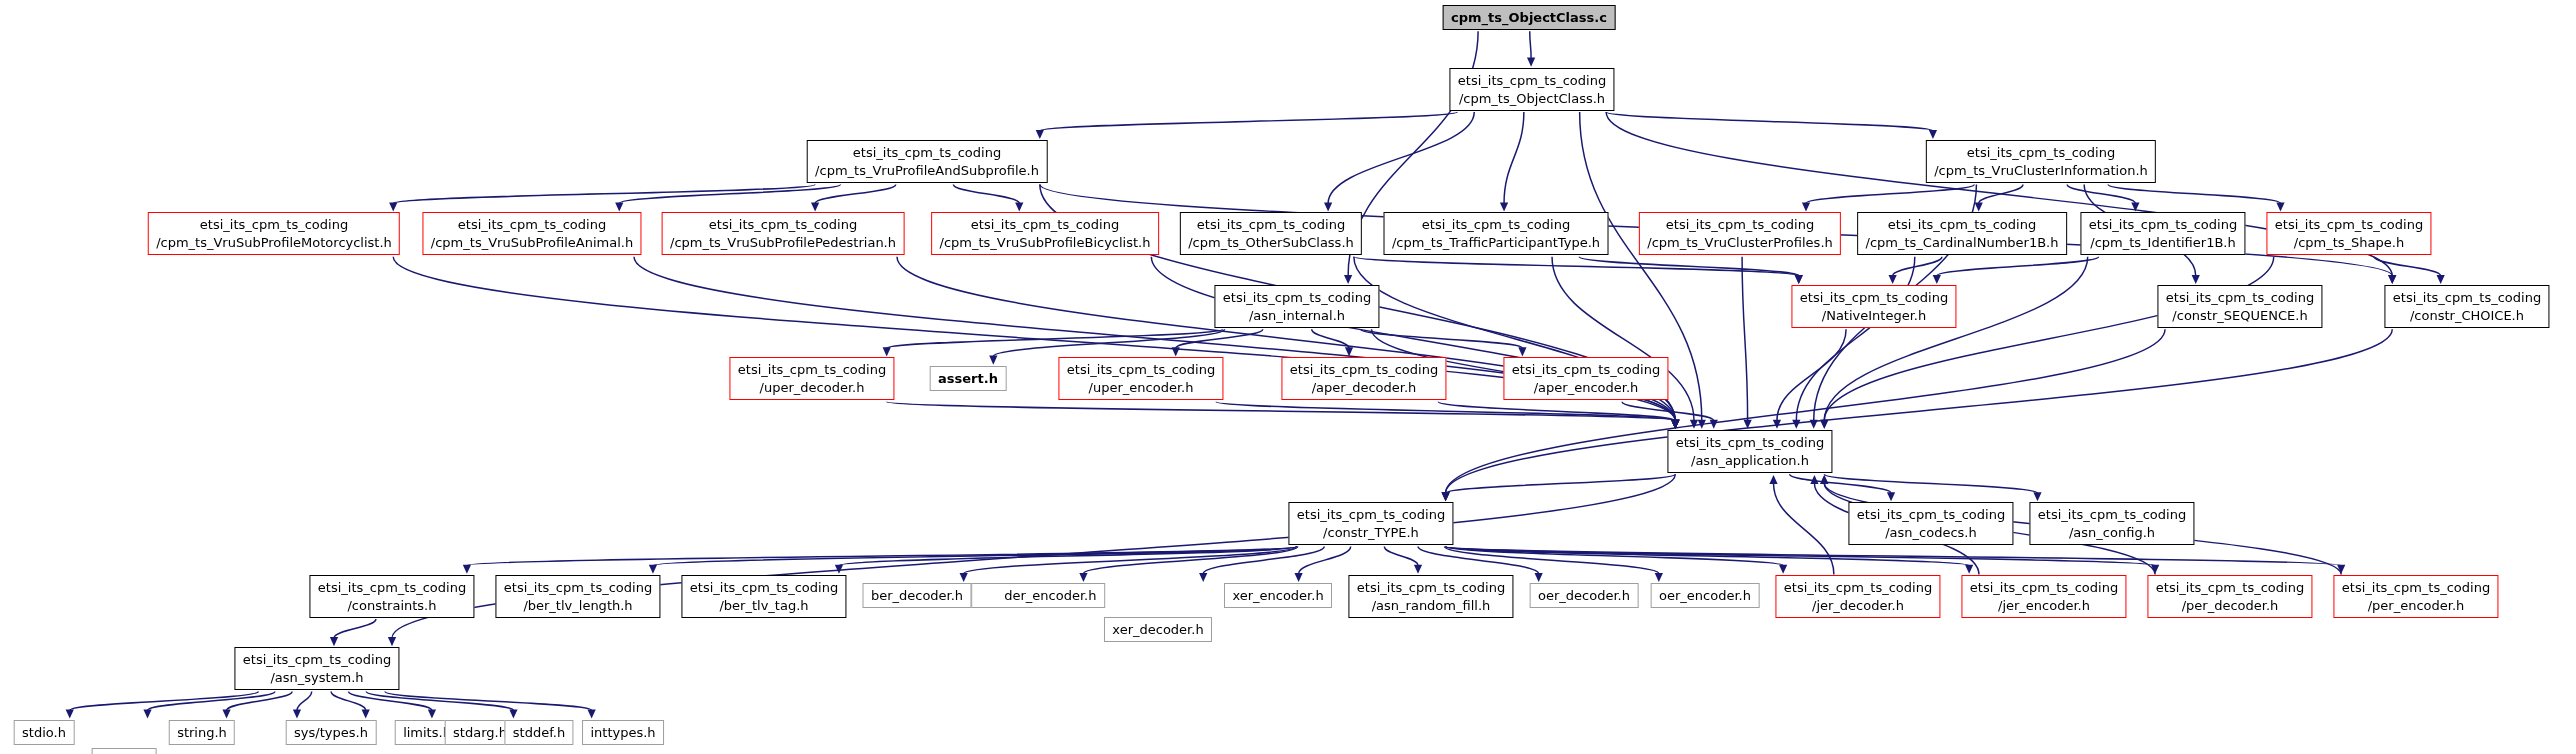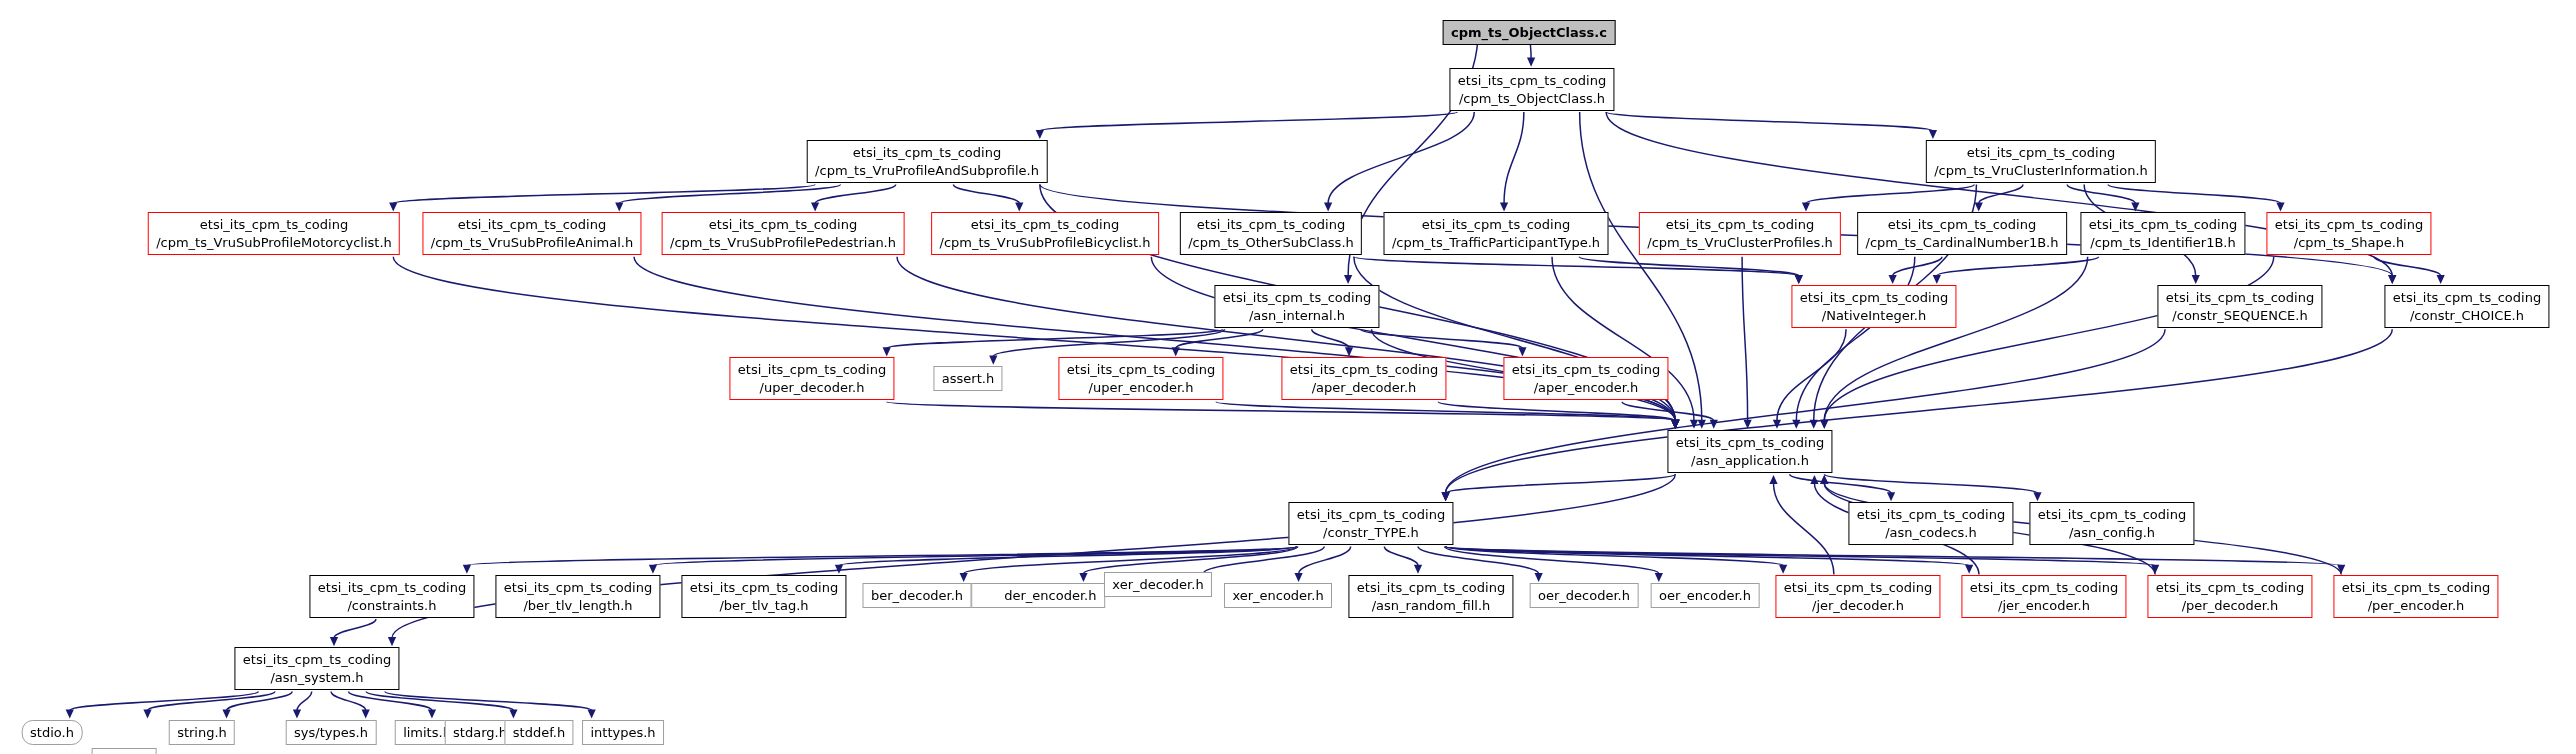--- a/index.html
+++ b/index.html
@@ -190,21 +190,21 @@
       <path d="M401.5,840 C401.5,850.35 443.5,852.65 443.5,863" fill="none" stroke="#191970" stroke-width="1.8"></path>
       <path d="M443.5,873 L438.5,862 L448.5,862 Z" fill="#191970" stroke="none"></path>
       <path d="M422.62,840 C422.62,850.35 524,852.65 524,863" fill="none" stroke="#191970" stroke-width="1.8"></path>
       <path d="M524,873 L519,862 L529,862 Z" fill="#191970" stroke="none"></path>
       <path d="M444.18,840 C444.18,850.35 623,852.65 623,863" fill="none" stroke="#191970" stroke-width="1.8"></path>
       <path d="M623,873 L618,862 L628,862 Z" fill="#191970" stroke="none"></path>
       <path d="M466.84000000000003,840 C466.84000000000003,850.35 718,852.65 718,863" fill="none" stroke="#191970" stroke-width="1.8"></path>
       <path d="M718,873 L713,862 L723,862 Z" fill="#191970" stroke="none"></path>
     </svg>
 
-<div class="node main" style="left: 1529px; top: 20px;">
+<div class="node main" style="left: 1529px; top: 5px;">
       <span>cpm_ts_ObjectClass.c</span>
     </div>
     <div class="node linked" style="left: 1532px; top: 68px;">
       <span>etsi_its_cpm_ts_coding</span>
       <span>/cpm_ts_ObjectClass.h</span>
     </div>
     <div class="node linked" style="left: 927px; top: 140px;">
       <span>etsi_its_cpm_ts_coding</span>
       <span>/cpm_ts_VruProfileAndSubprofile.h</span>
     </div>
@@ -265,21 +265,21 @@
       <span>/constr_SEQUENCE.h</span>
     </div>
     <div class="node linked" style="left: 2467px; top: 285px;">
       <span>etsi_its_cpm_ts_coding</span>
       <span>/constr_CHOICE.h</span>
     </div>
     <div class="node truncated" style="left: 812px; top: 357px;">
       <span>etsi_its_cpm_ts_coding</span>
       <span>/uper_decoder.h</span>
     </div>
-    <div class="node plain" style="left: 968px; top: 366px;">
+    <div class="node plain" style="left: 968px; top: 366px; font-weight: bold;">
       <span>assert.h</span>
     </div>
     <div class="node truncated" style="left: 1141px; top: 357px;">
       <span>etsi_its_cpm_ts_coding</span>
       <span>/uper_encoder.h</span>
     </div>
     <div class="node truncated" style="left: 1364px; top: 357px;">
       <span>etsi_its_cpm_ts_coding</span>
       <span>/aper_decoder.h</span>
     </div>
@@ -314,21 +314,21 @@
     <div class="node linked" style="left: 764px; top: 575px;">
       <span>etsi_its_cpm_ts_coding</span>
       <span>/ber_tlv_tag.h</span>
     </div>
     <div class="node plain" style="left: 917px; top: 583px;">
       <span>ber_decoder.h</span>
     </div>
     <div class="node plain" style="left: 1038px; top: 583px; padding-left: 32px;">
       <span>der_encoder.h</span>
     </div>
-    <div class="node plain" style="left: 1158px; top: 572px; text-align: right;">
+    <div class="node plain" style="left: 1158px; top: 617px; text-align: right;">
       <span>xer_decoder.h</span>
     </div>
     <div class="node plain" style="left: 1278px; top: 583px;">
       <span>xer_encoder.h</span>
     </div>
     <div class="node linked" style="left: 1431px; top: 575px;">
       <span>etsi_its_cpm_ts_coding</span>
       <span>/asn_random_fill.h</span>
     </div>
     <div class="node plain" style="left: 1584px; top: 583px;">
@@ -350,21 +350,21 @@
       <span>/per_decoder.h</span>
     </div>
     <div class="node truncated" style="left: 2416px; top: 575px;">
       <span>etsi_its_cpm_ts_coding</span>
       <span>/per_encoder.h</span>
     </div>
     <div class="node linked" style="left: 317px; top: 647px;">
       <span>etsi_its_cpm_ts_coding</span>
       <span>/asn_system.h</span>
     </div>
-    <div class="node plain" style="left: 52px; top: 720px; border-radius: 11px;">
+    <div class="node plain" style="left: 44px; top: 720px;">
       <span>stdio.h</span>
     </div>
     <div class="node plain" style="left: 124px; top: 720px; margin-top: 28px;">
       <span>stdlib.h</span>
     </div>
     <div class="node plain" style="left: 202px; top: 720px;">
       <span>string.h</span>
     </div>
     <div class="node plain" style="left: 291px; top: 720px; margin-left: 40px;">
       <span>sys/types.h</span>

